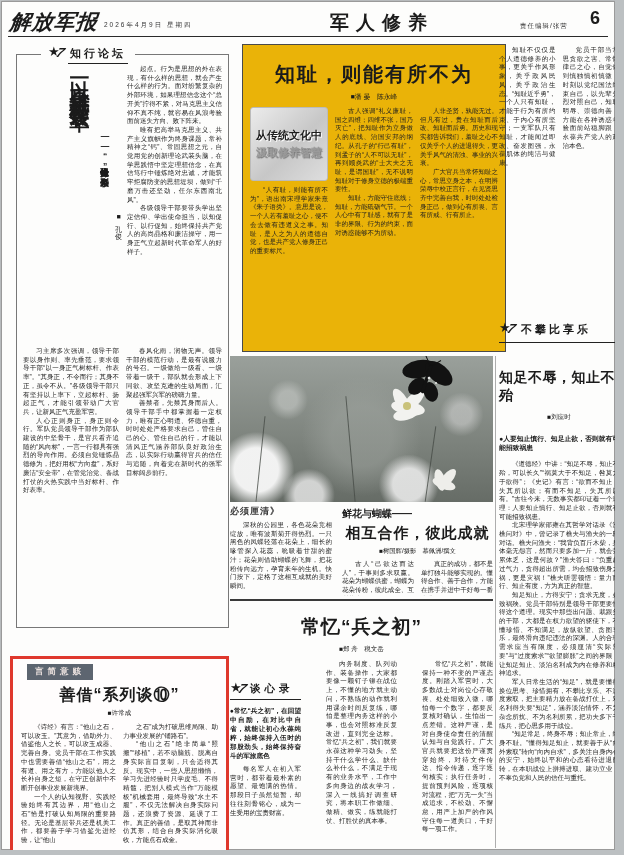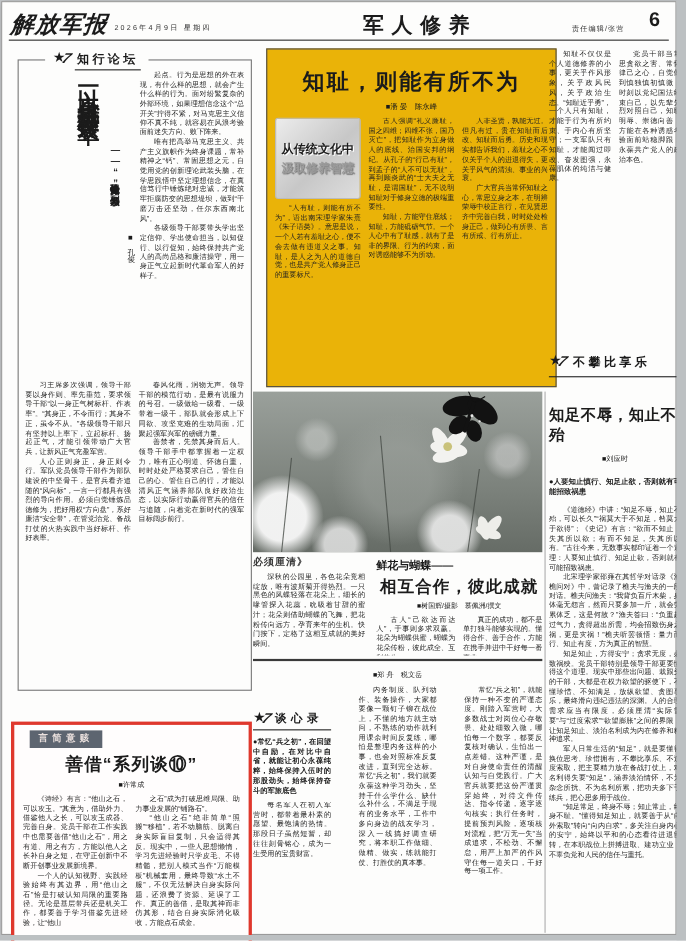--- a/index.html
+++ b/index.html
@@ -241,20 +241,21 @@
         <div class="bt" style="height:36px">
             <p>真正的成功，都不是单打独斗能够实现的。懂得合作、善于合作，方能在携手并进中干好每一番事业。</p>
           </div>
       </div>
     </div>
   </div>
 
   <div class="abs divline"></div>
 
   <div class="abs bing">
+    <div class="bing-title">常忆“兵之初”</div>
     <div class="bing-byline">■郑 舟　税文岳</div>
     <div class="bing-cols cols">
       <div>
         <div class="talk-head">
           <span class="starz">
               <span class="s5"></span>
               <span class="z7"></span>
             </span>
           <span class="talk-label">谈心录</span>
         </div>

